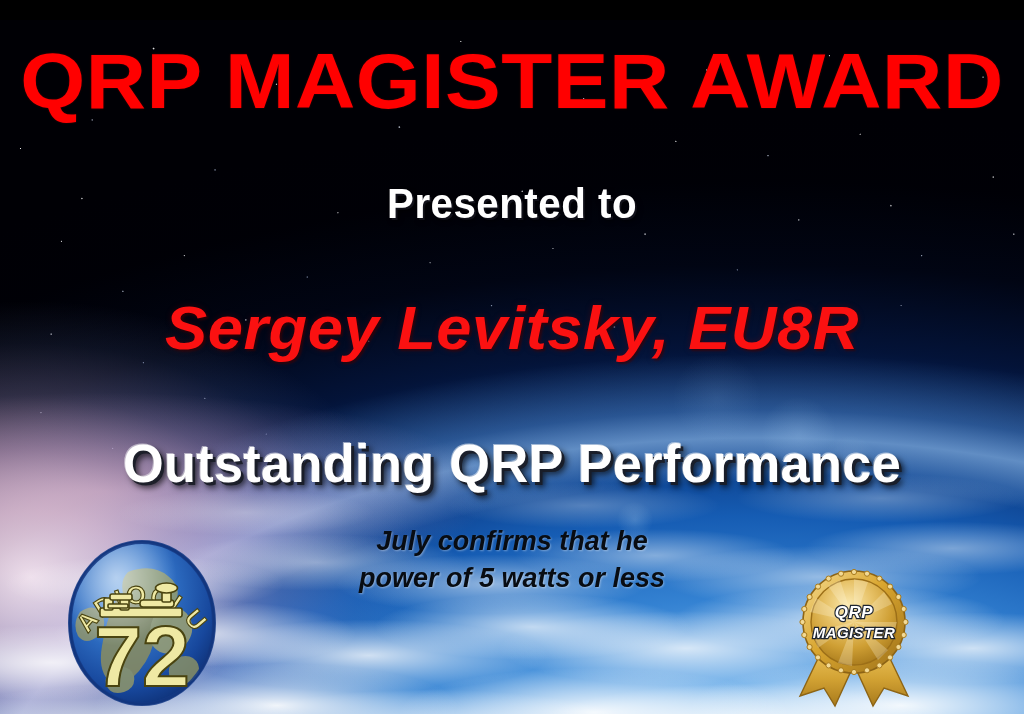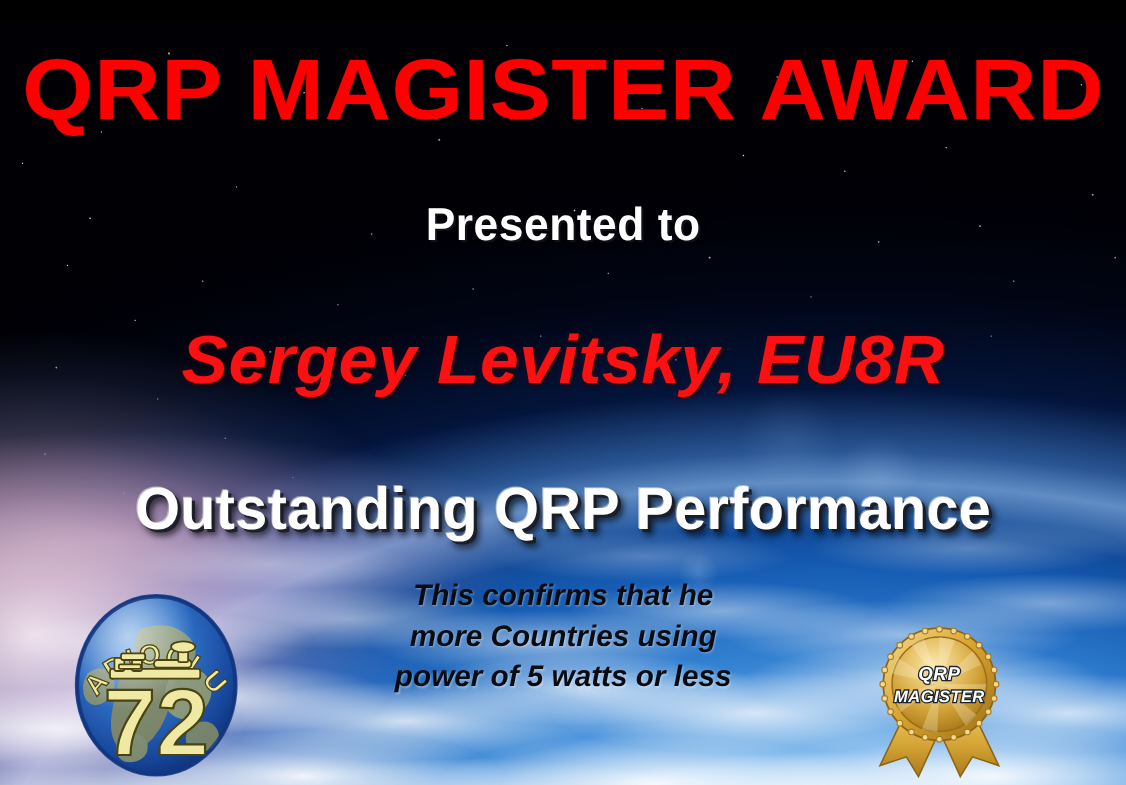--- a/index.html
+++ b/index.html
@@ -269,22 +269,21 @@
 
   <div class="txt" id="award-title">QRP MAGISTER AWARD</div>
 
   <div class="txt" id="presented-to">Presented to</div>
 
   <div class="txt" id="recipient-name">Sergey Levitsky, EU8R</div>
 
   <div class="txt" id="achievement">Outstanding QRP Performance</div>
 
   <div id="body-text">
-    <div class="line">This confirms that he</div>
-    <div class="line">more Countries using</div>
+    <div class="line">July confirms that he</div>
     <div class="line">power of 5 watts or less</div>
   </div>
 
   <div id="club-emblem">
     <svg viewBox="0 0 168 170" xmlns="http://www.w3.org/2000/svg">
       <defs>
         <radialGradient id="globeSea" cx="38%" cy="30%" r="78%">
           <stop offset="0%" stop-color="#6fa8e8"></stop>
           <stop offset="42%" stop-color="#2f6fc4"></stop>
           <stop offset="78%" stop-color="#17479c"></stop>

